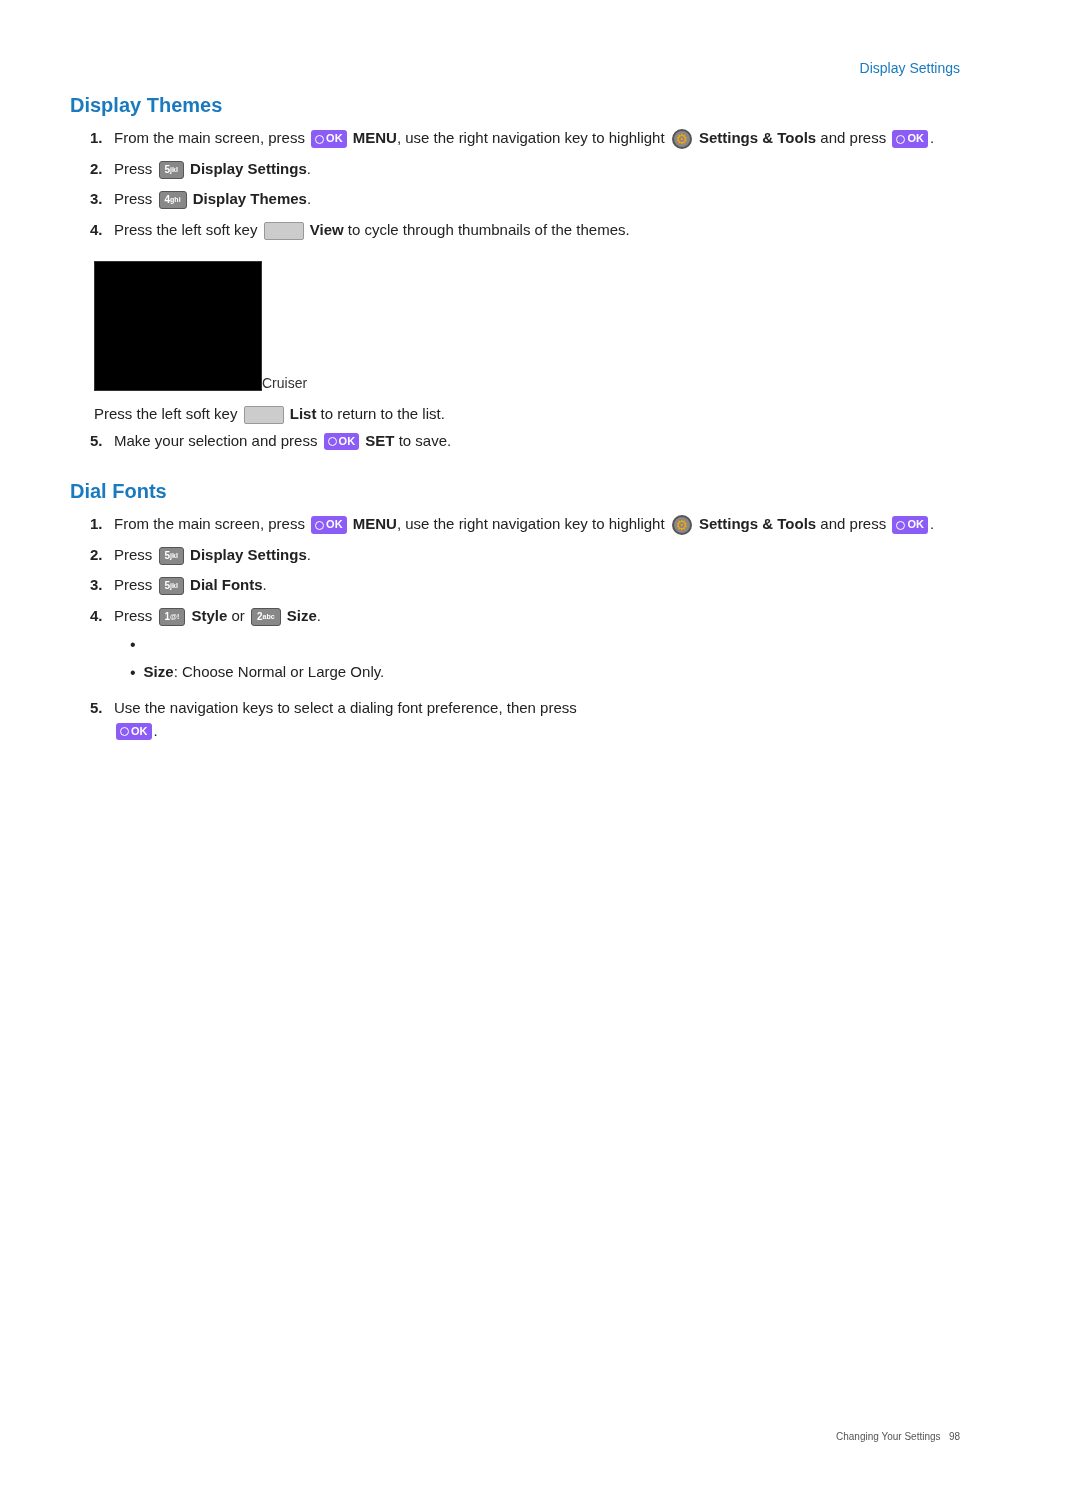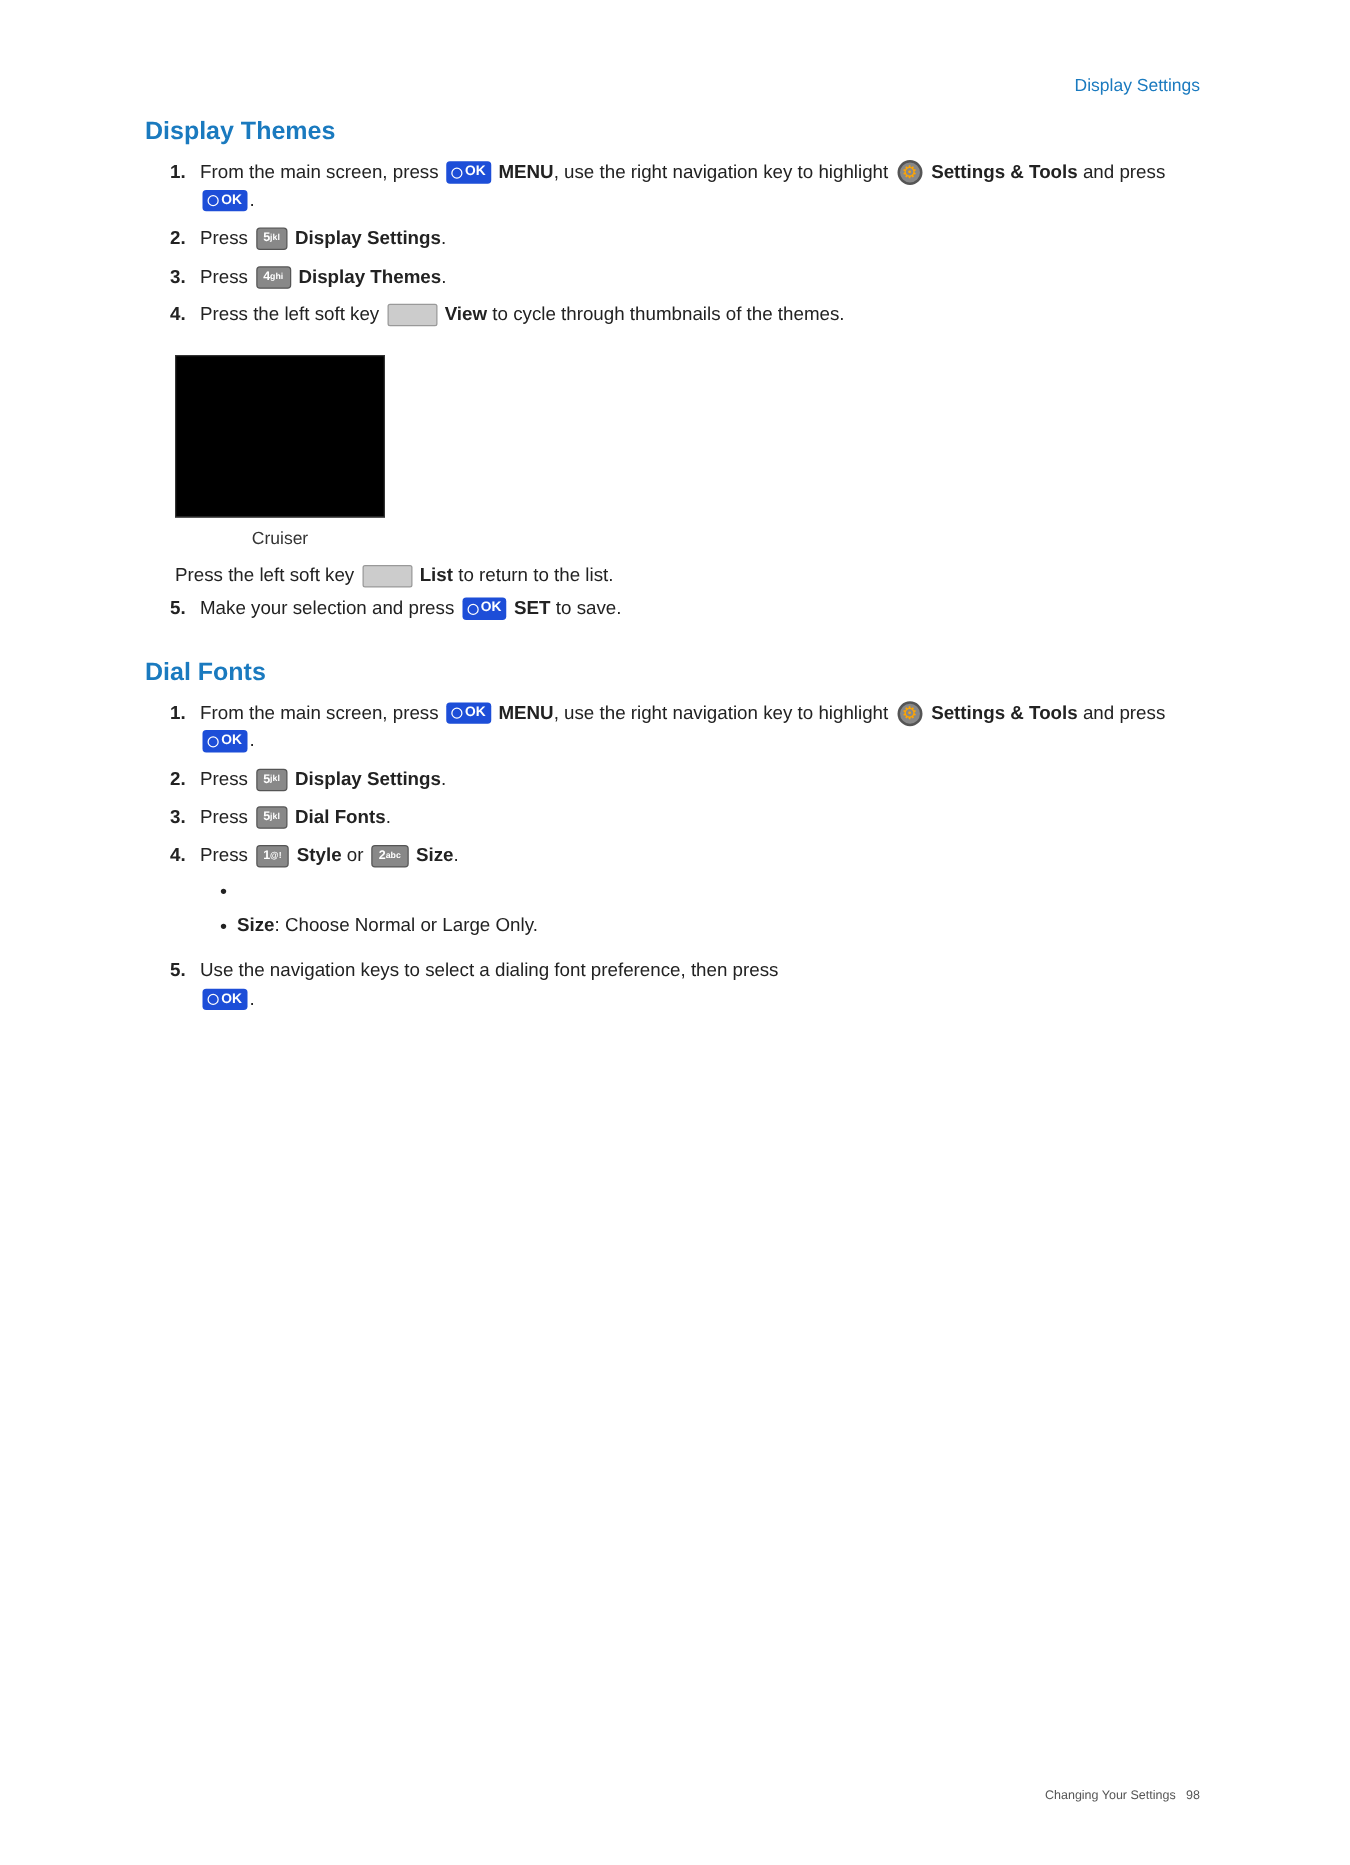--- a/index.html
+++ b/index.html
@@ -6,21 +6,21 @@
     body {
       width: 1080px;
       min-height: 1492px;
       background: #fff;
       font-family: Arial, Helvetica, sans-serif;
       font-size: 15px;
       color: #222;
       position: relative;
     }
     .page-container {
-      padding: 60px 120px 80px 116px;
+      padding: 60px 120px 80px 70px;
     }
     .header-section-label {
       text-align: right;
       color: #1a7abf;
       font-size: 14px;
       margin-bottom: 18px;
     }
     .section-title {
       color: #1a7abf;
       font-size: 20px;
@@ -50,21 +50,21 @@
     }
     .list-content {
       flex: 1;
       font-size: 15px;
       line-height: 1.5;
     }
     .ok-badge {
       display: inline-flex;
       align-items: center;
       justify-content: center;
-      background: #1d4ed8;
+      background: #8b5cf6;
       color: #fff;
       font-size: 11px;
       font-weight: bold;
       border-radius: 3px;
       padding: 1px 4px;
       margin: 0 2px;
       vertical-align: middle;
       line-height: 1.4;
     }
     .ok-badge .ok-circle {
@@ -129,22 +129,22 @@
       font-size: 14px;
       color: #ffa500;
     }
     .themes-row {
       display: flex;
       gap: 40px;
       margin: 20px 0 12px 24px;
     }
     .theme-item {
       display: flex;
-      flex-direction: column;
-      align-items: center;
+      flex-direction: row;
+      align-items: flex-end;
     }
     .theme-thumb {
       width: 168px;
       height: 130px;
       background: #000;
       border: 1px solid #333;
     }
     .theme-label {
       margin-top: 8px;
       font-size: 14px;

